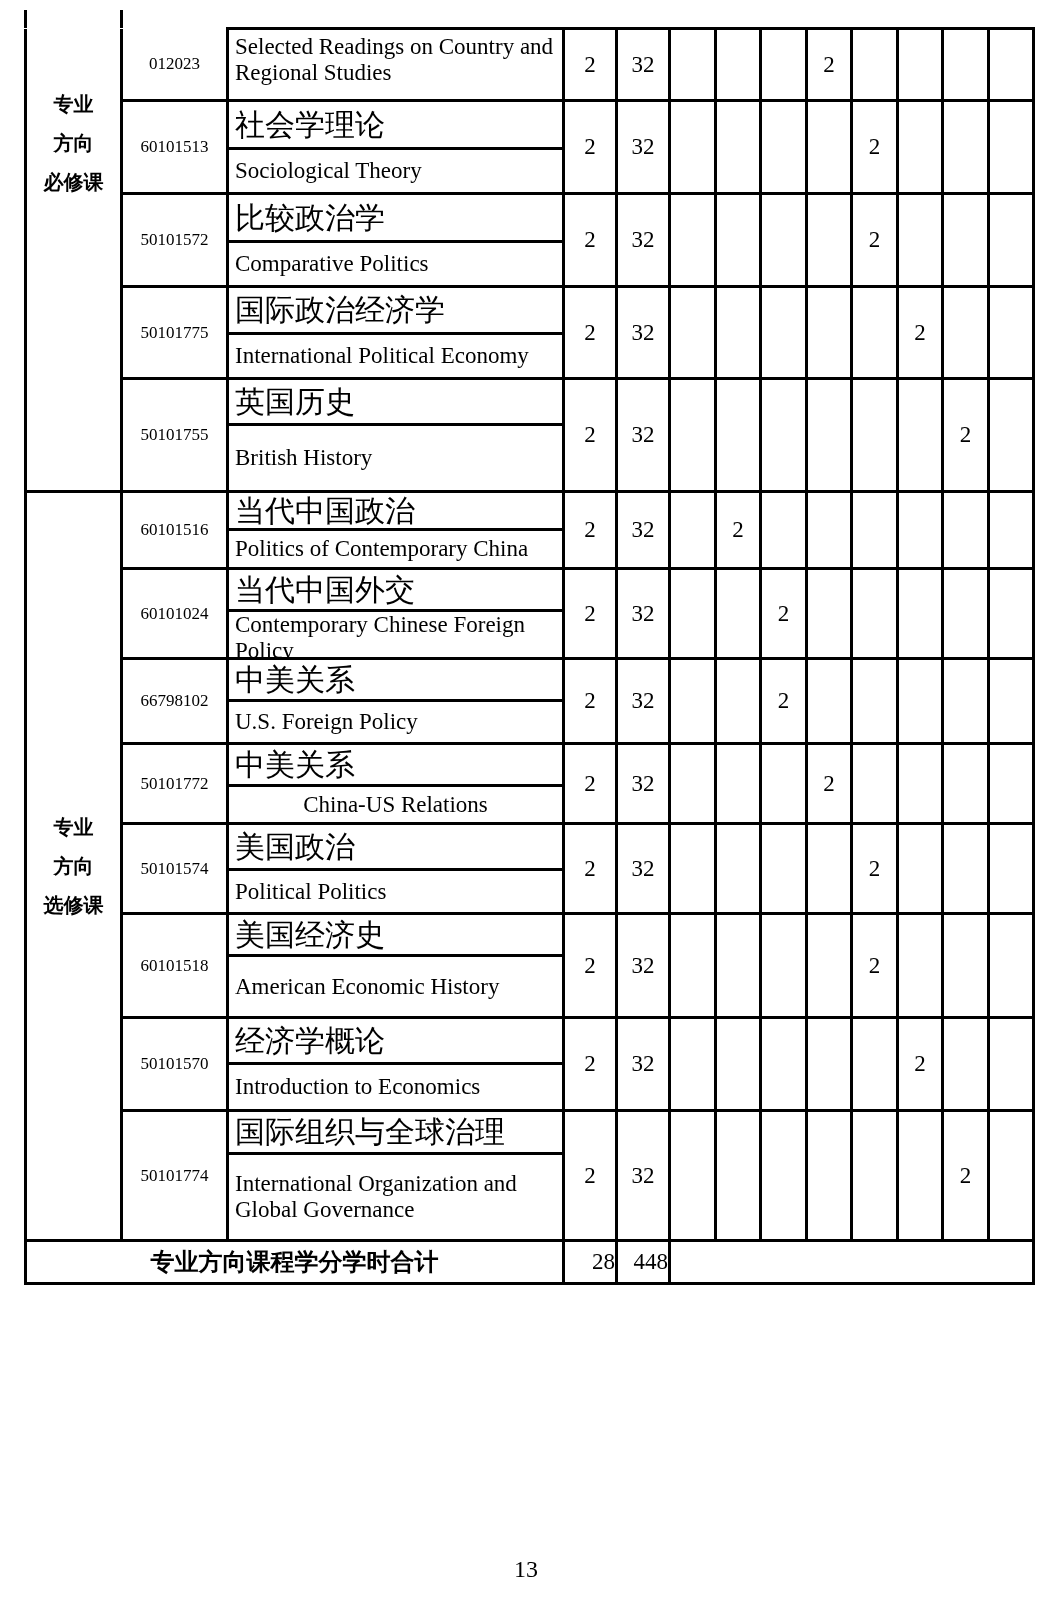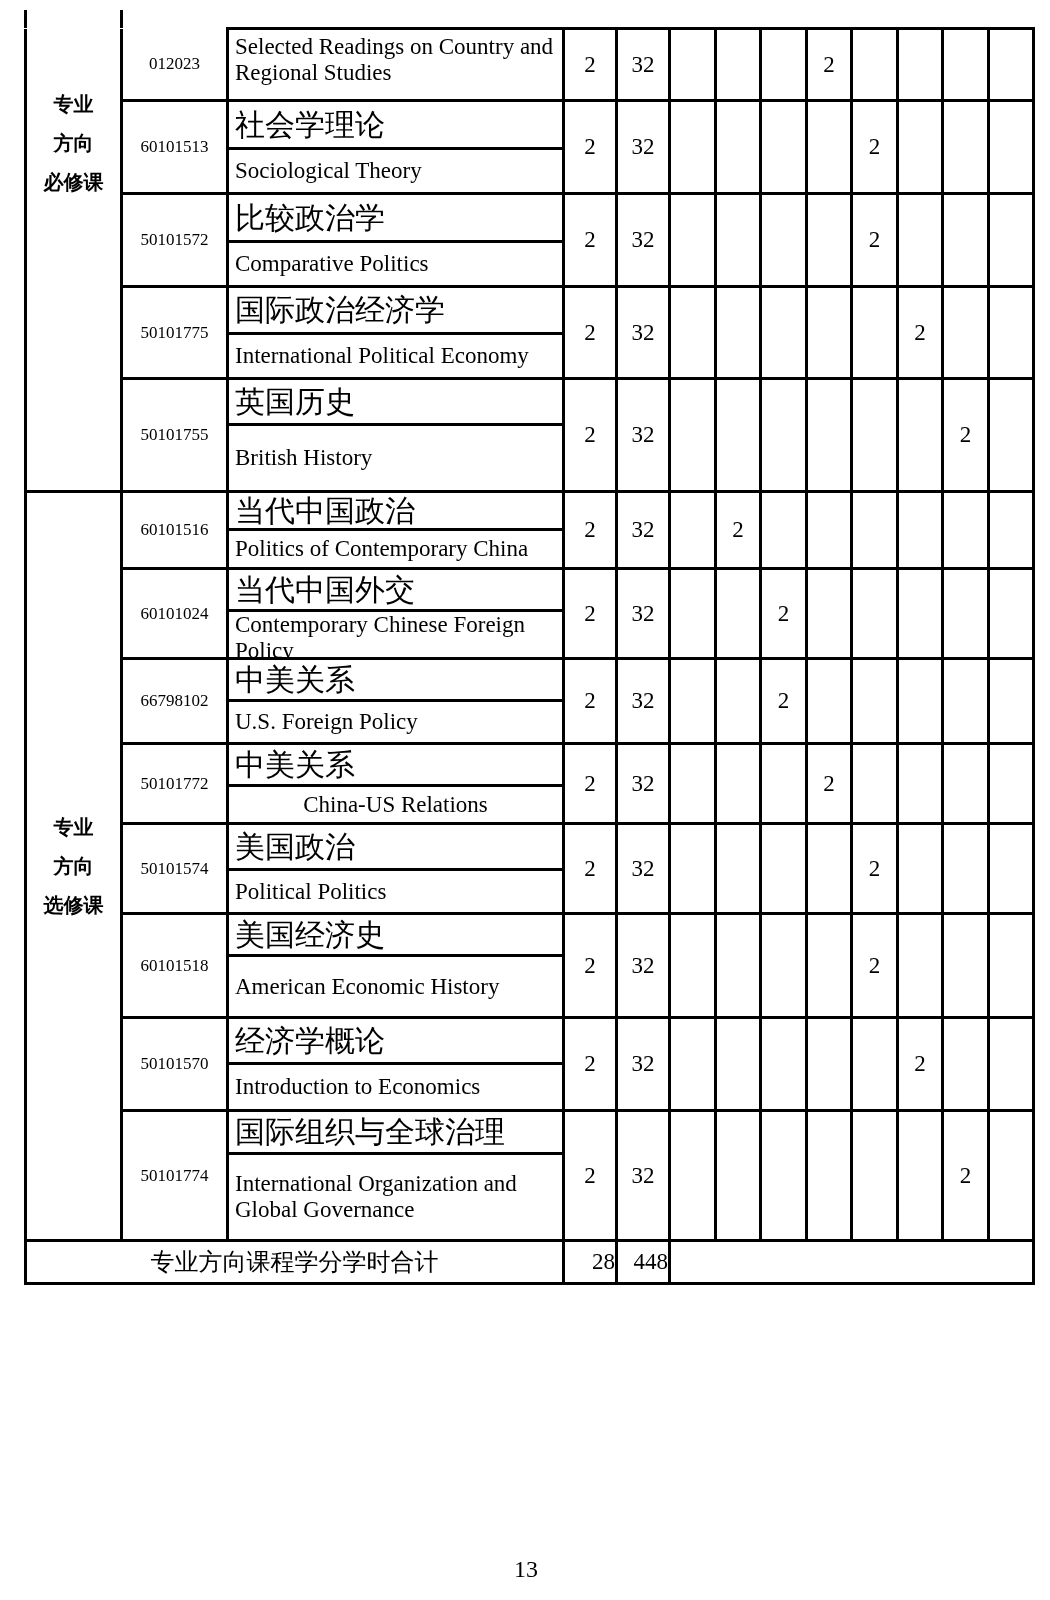--- a/index.html
+++ b/index.html
@@ -27,21 +27,21 @@
 
   .name-cell{vertical-align:middle;}
   .name-cell .nm{padding:0 6px;}
   .top-align{vertical-align:top;}
   .top-align .nm{padding-top:4px;}
   .nm-zh{font-size:30px;line-height:30px;white-space:nowrap;}
   .nm-en{font-size:23px;line-height:26px;}
   .clip{max-height:45px;overflow:hidden;}
 
   .num-cell{text-align:center;vertical-align:middle;font-size:23px;line-height:26px;}
-  .total-label{font-weight:normal;font-size:24px;text-align:center;vertical-align:middle;line-height:30px;}
+  .total-label{font-weight:bold;font-size:24px;text-align:center;vertical-align:middle;line-height:30px;}
   .total-num{font-weight:normal;text-align:right;}
 
   .stub{position:absolute;width:3px;height:18px;top:10px;background:#000;}
   .stub-1{left:24px;}
   .stub-2{left:120px;}
 
   .page-number{
     position:absolute;top:1556px;left:0;width:1052px;
     text-align:center;font-size:24px;
   }

